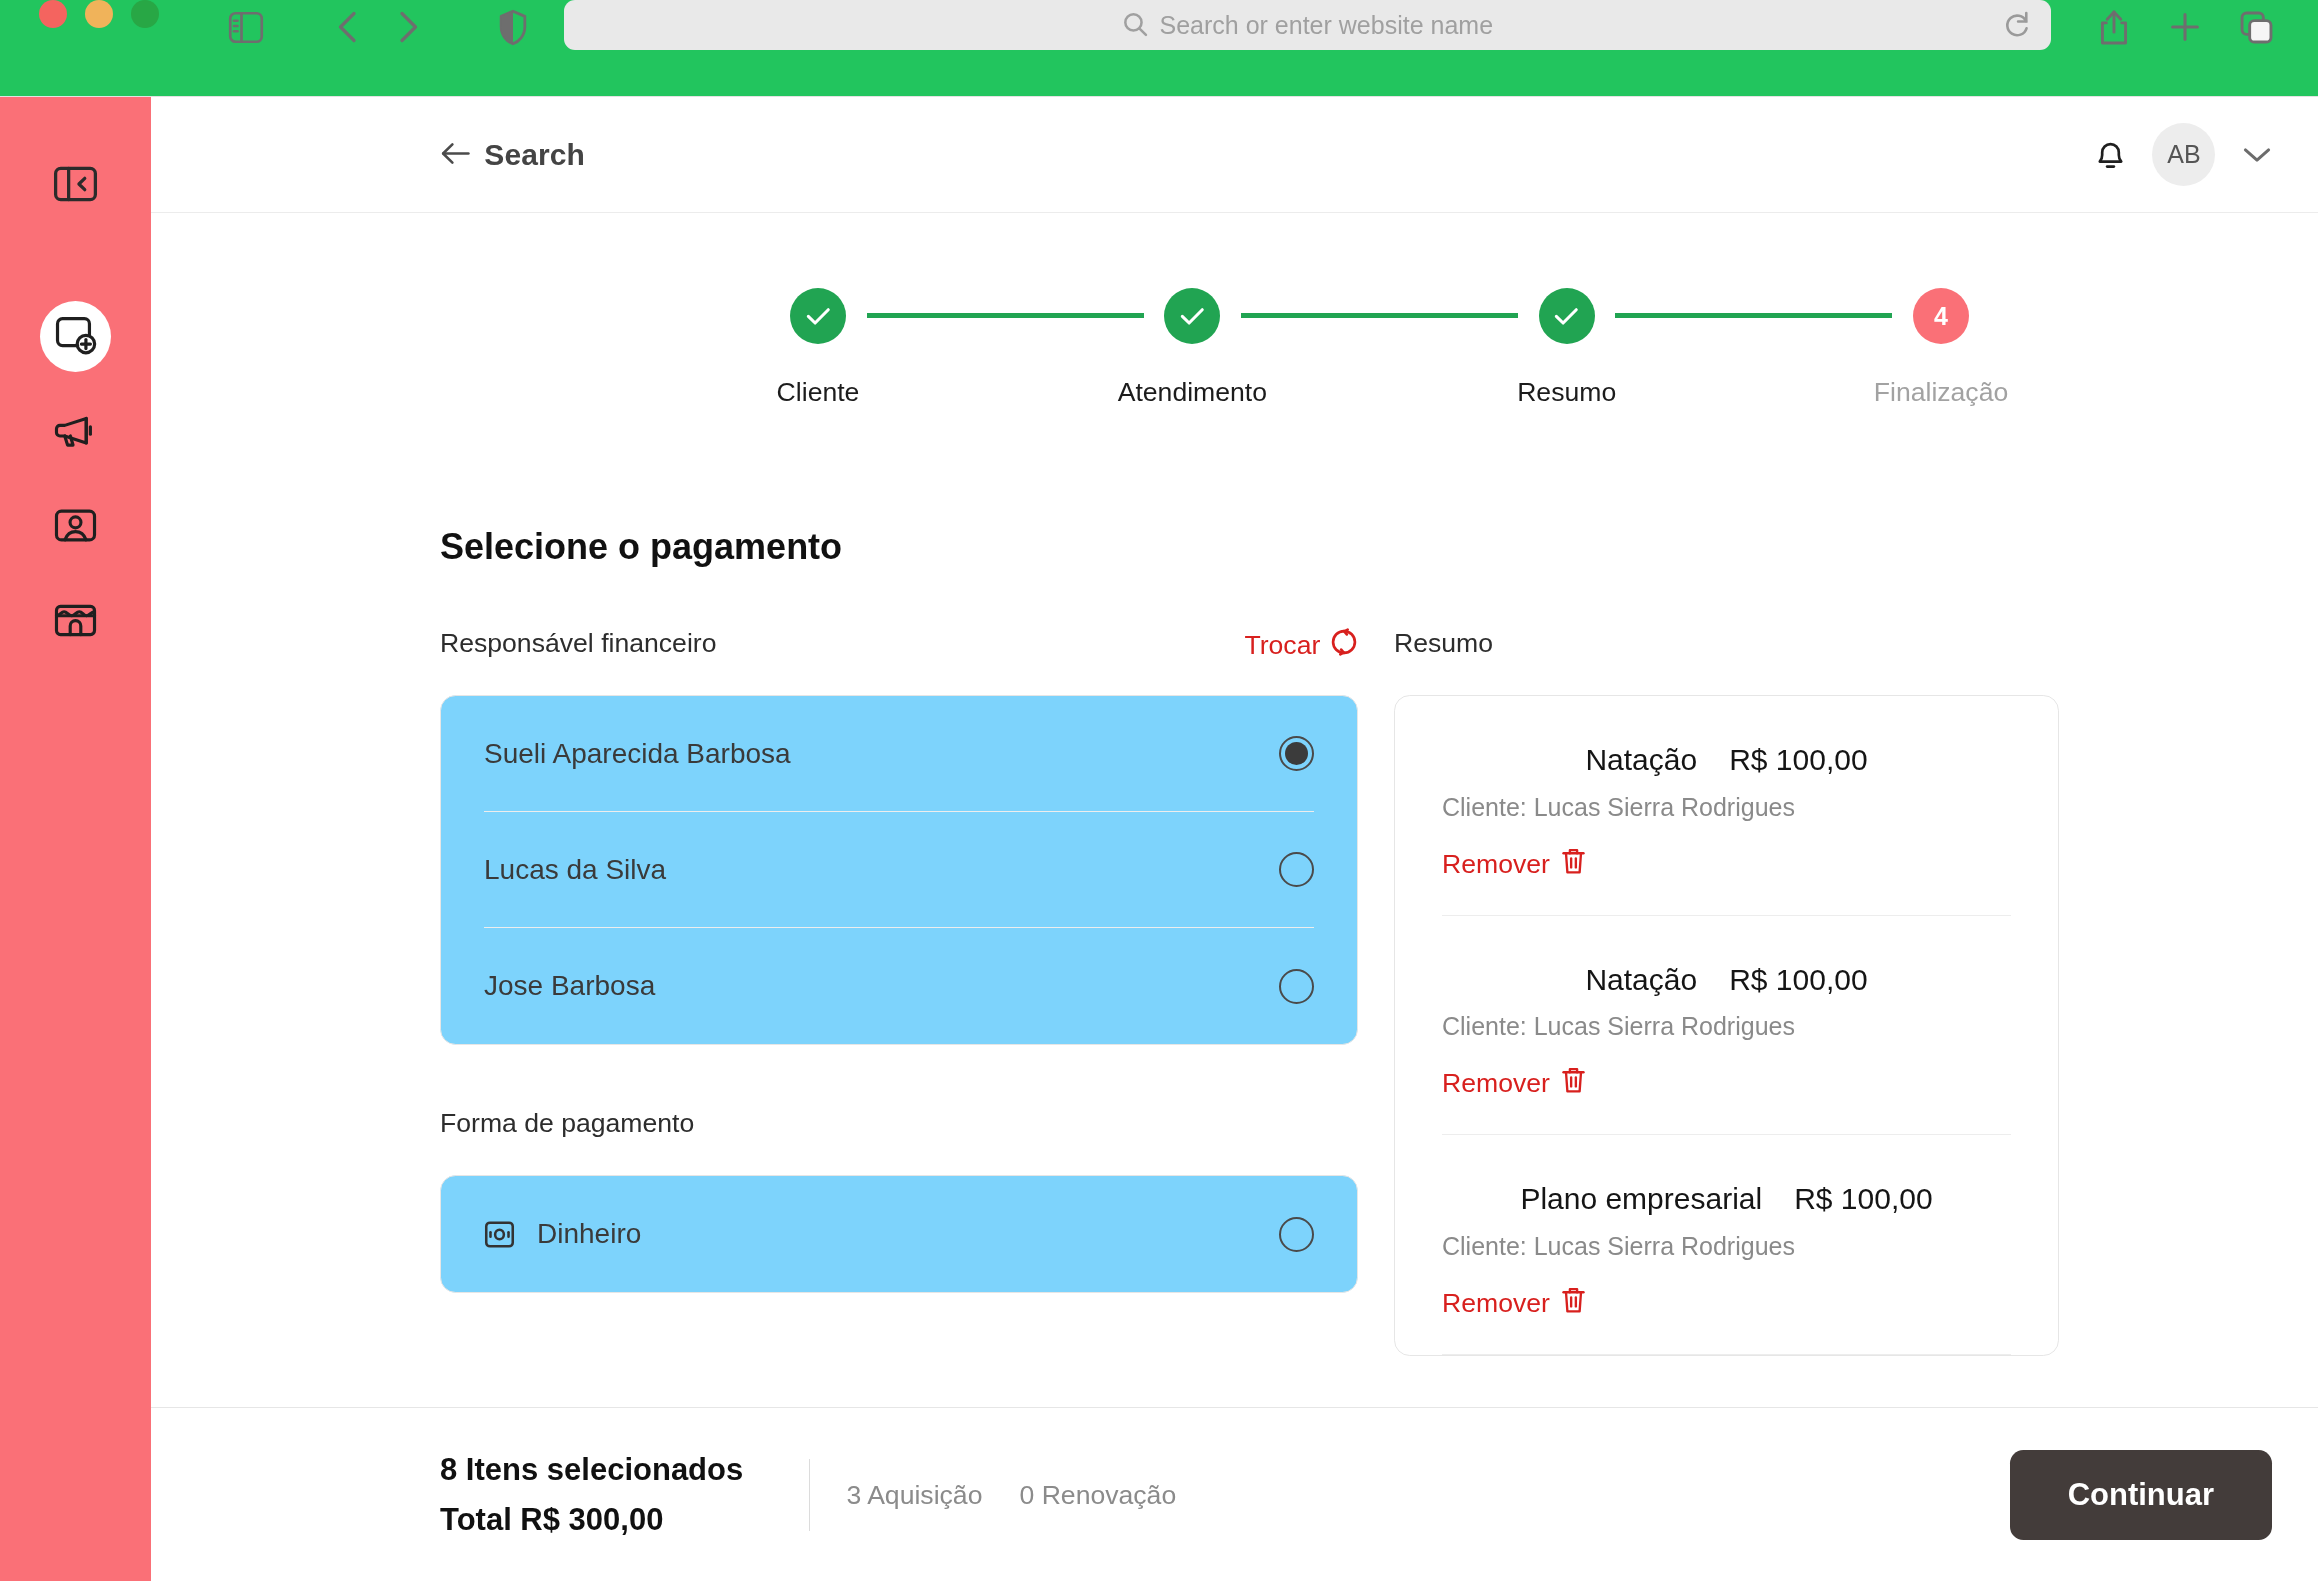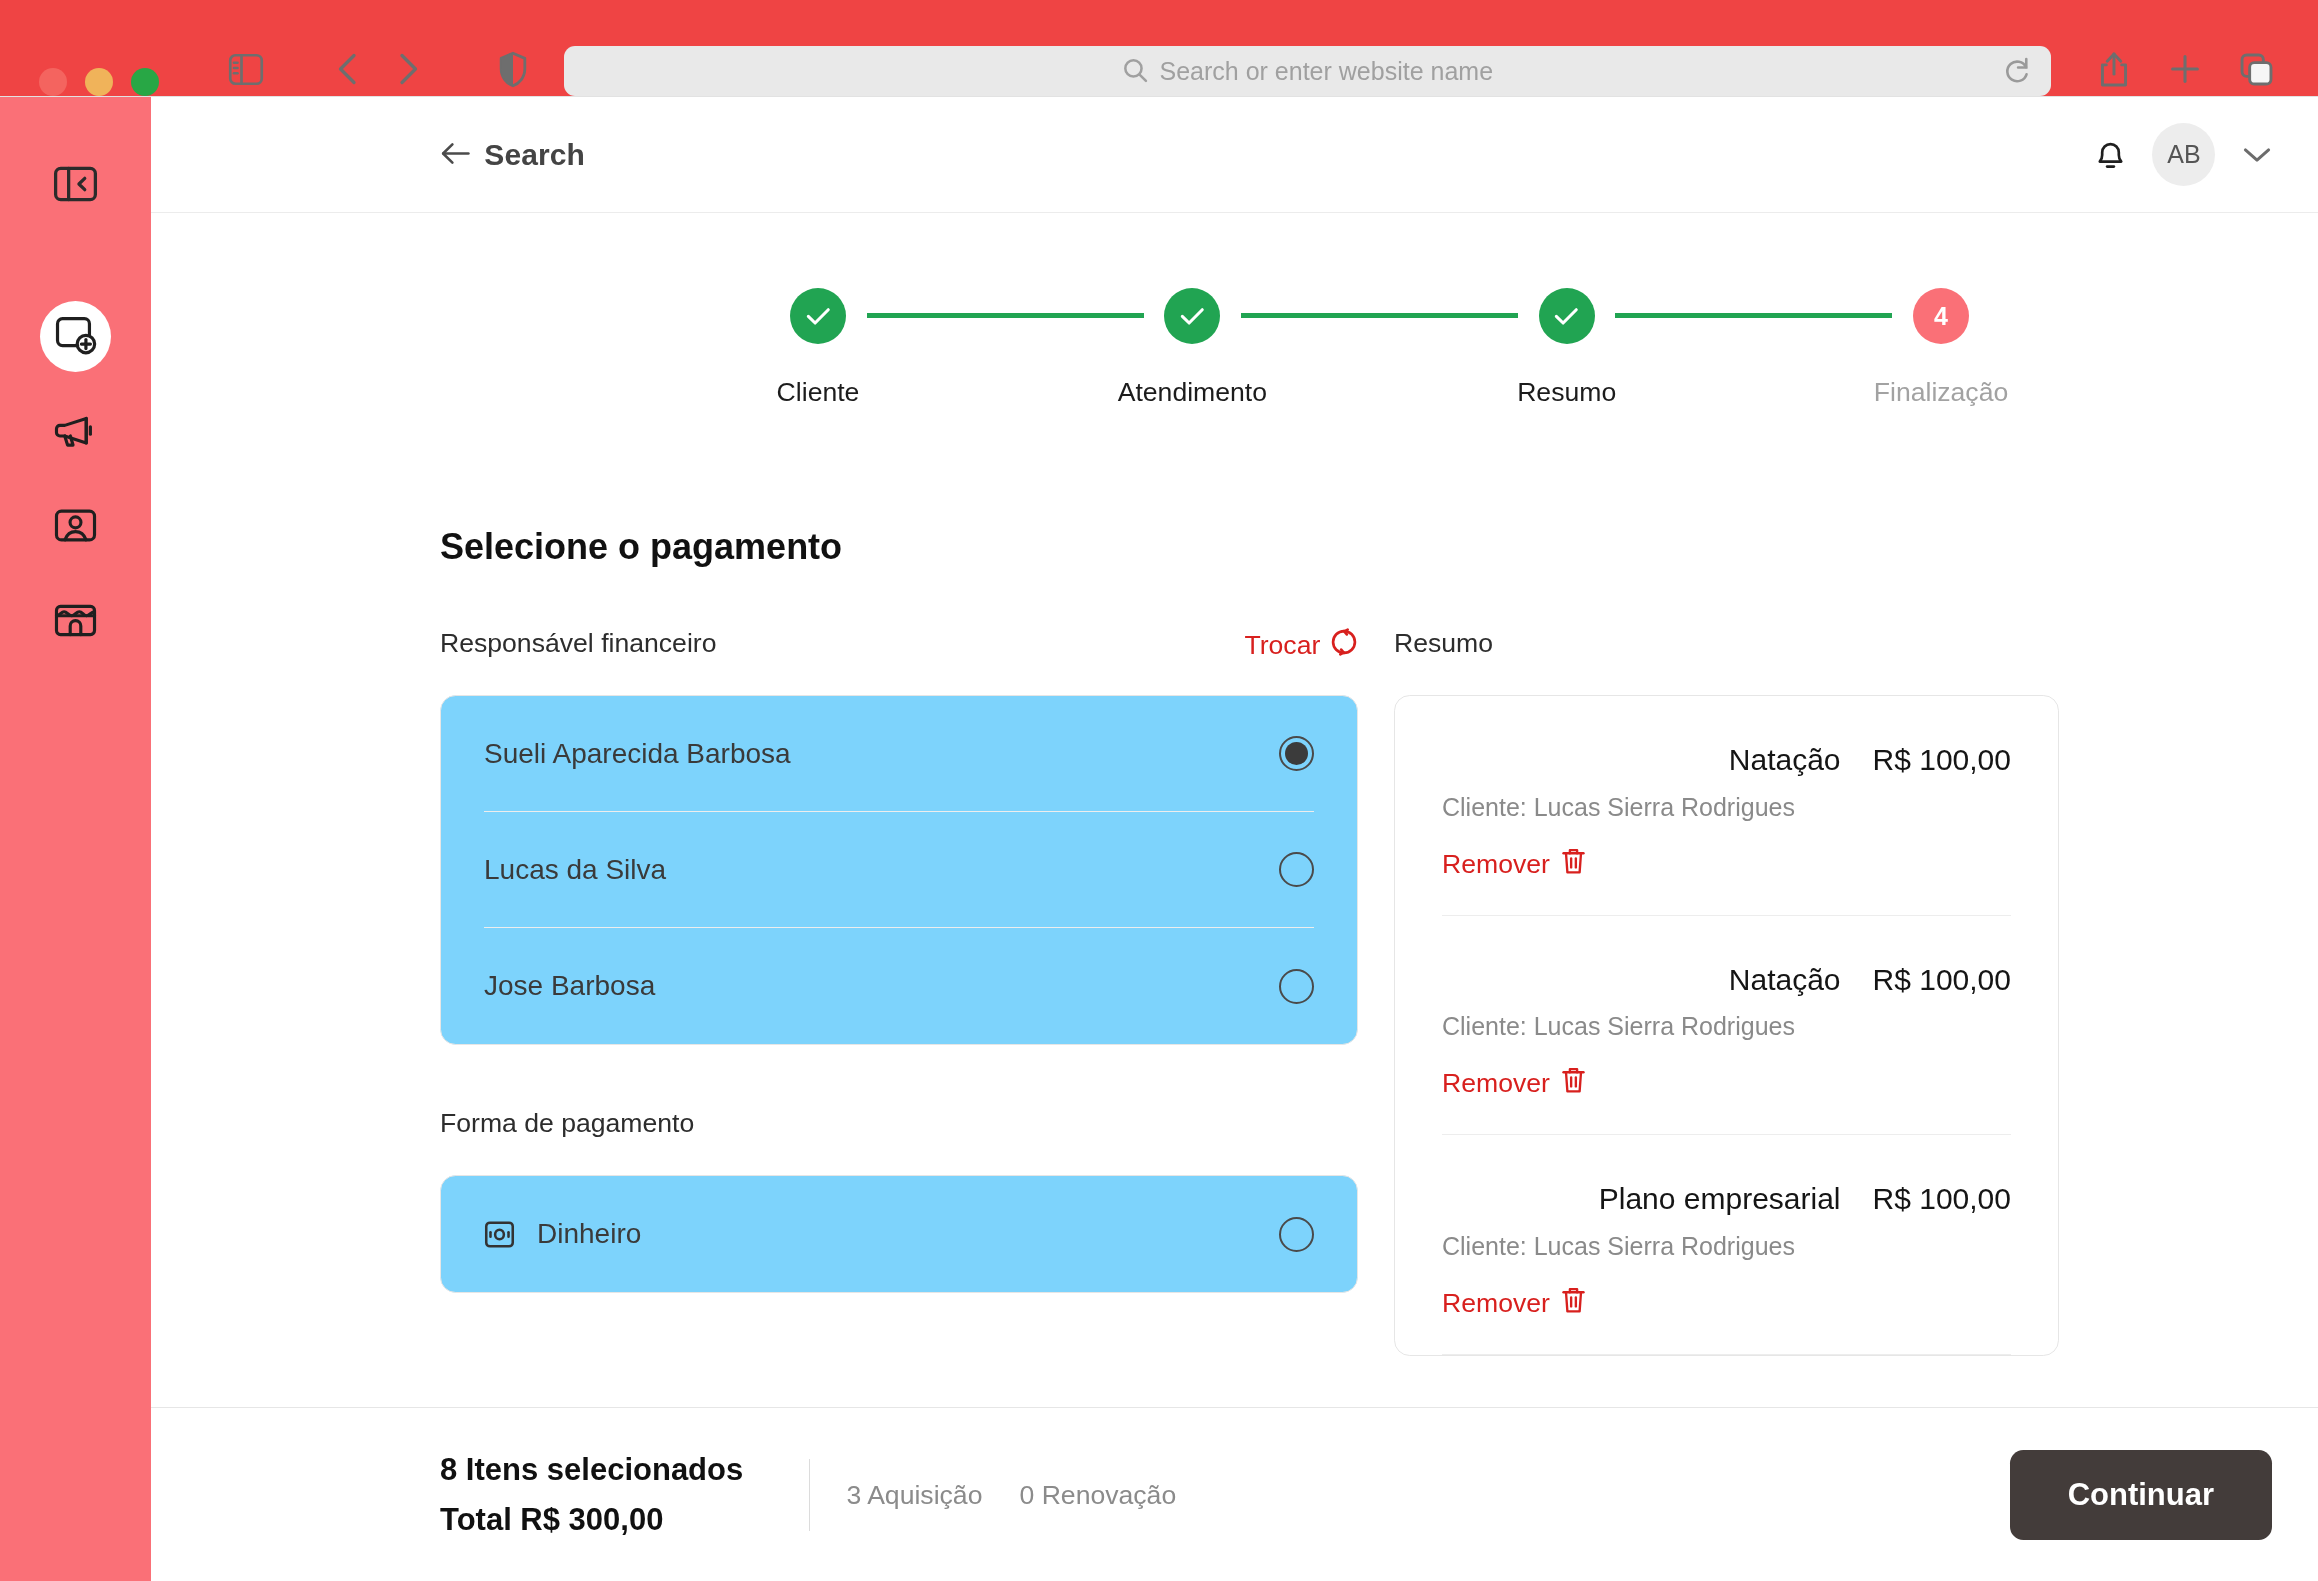--- a/index.html
+++ b/index.html
@@ -7,22 +7,22 @@
     width: 2319px; height: 1581px;
     font-family: "Liberation Sans", sans-serif;
     background: #ffffff;
     overflow: hidden;
   }
 
   
   .browser-chrome {
     position: absolute; top: 0; left: 0;
     width: 2319px; height: 97px;
-    background: #ef4444;
-    display: flex; align-items: flex-end;
+    background: #22c55e;
+    display: flex; align-items: flex-start;
     border-bottom: 0.6px solid #e2e2e2;
   }
   .traffic-lights { display: flex; gap: 18px; margin-left: 39px; }
   .tl { width: 28px; height: 28px; border-radius: 50%; }
   .tl.red    { background: #f4645f; }
   .tl.yellow { background: #f0b35a; }
   .tl.green  { background: #28a745; }
 
   .chrome-icon-btn {
     display: flex; align-items: center; justify-content: center;
@@ -197,21 +197,21 @@
   
   .summary-card {
     margin-top: 31px;
     border: 1.2px solid #e6e6e6;
     border-radius: 15.7px;
     background: #fff;
     padding: 0 47px;
   }
   .sum-item { padding: 47px 0 33px 0; border-bottom: 1.2px solid #ededed; }
   .sum-top {
-    display: flex; align-items: baseline; justify-content: flex-end; gap: 32px;
+    display: flex; align-items: baseline; justify-content: center; gap: 32px;
   }
   .sum-name  { font-size: 30px; color: #151515; font-weight: 400; }
   .sum-price { font-size: 30px; color: #151515; font-weight: 400; white-space: nowrap; }
   .sum-client { margin-top: 15.7px; font-size: 25px; color: #8a8a8a; }
   .sum-remove {
     margin-top: 25px;
     display: inline-flex; align-items: center; gap: 11px;
     color: #D8201E; font-size: 26.6px;
   }
 

